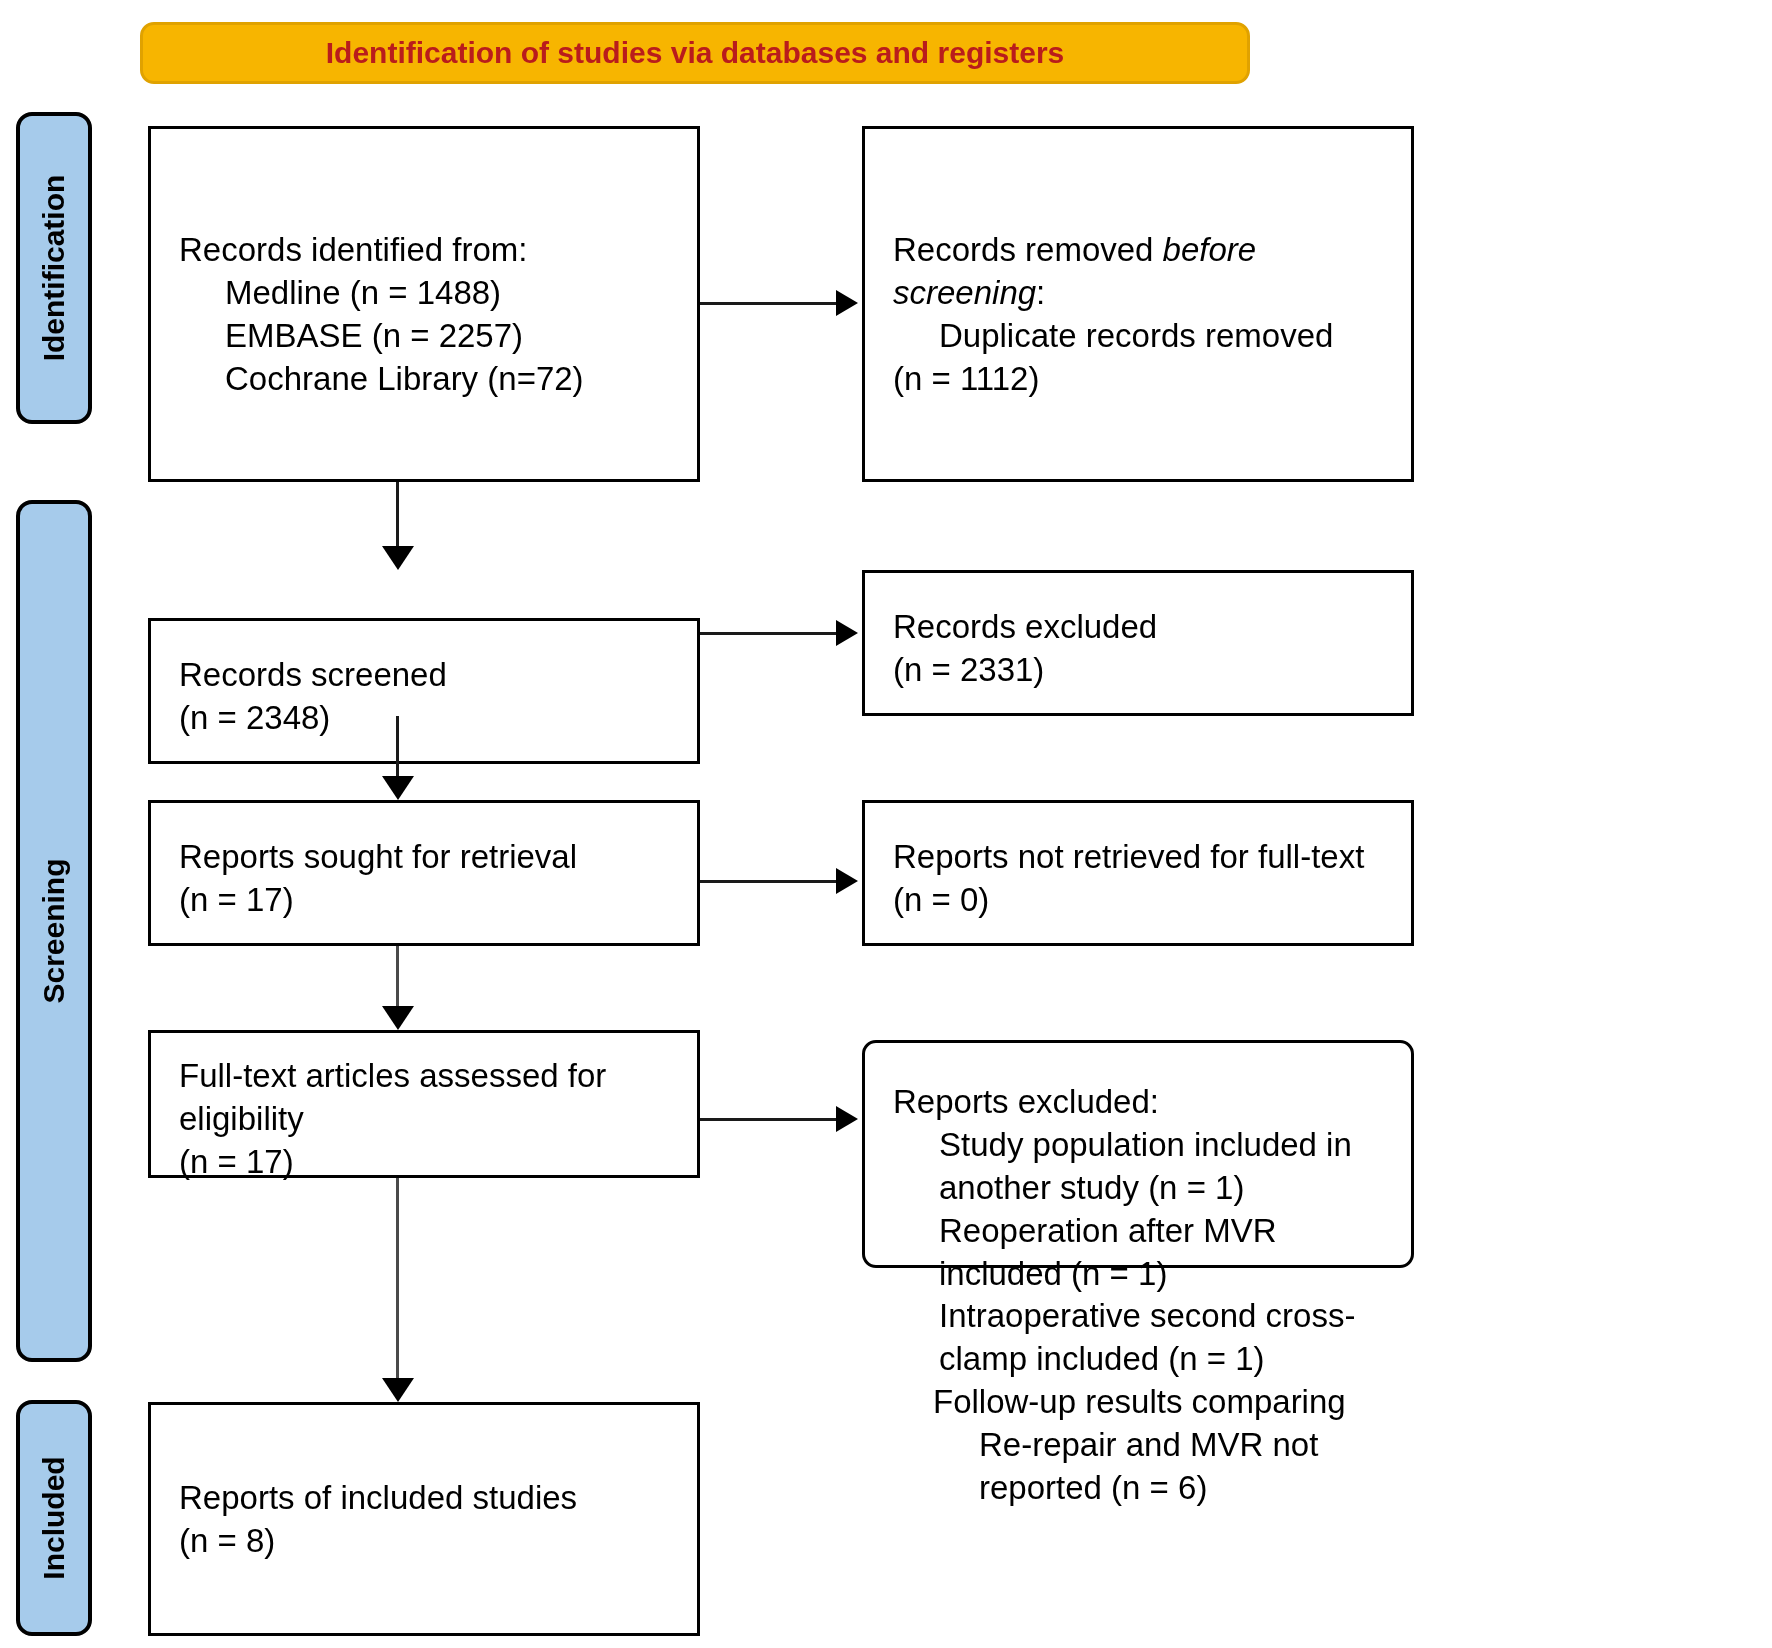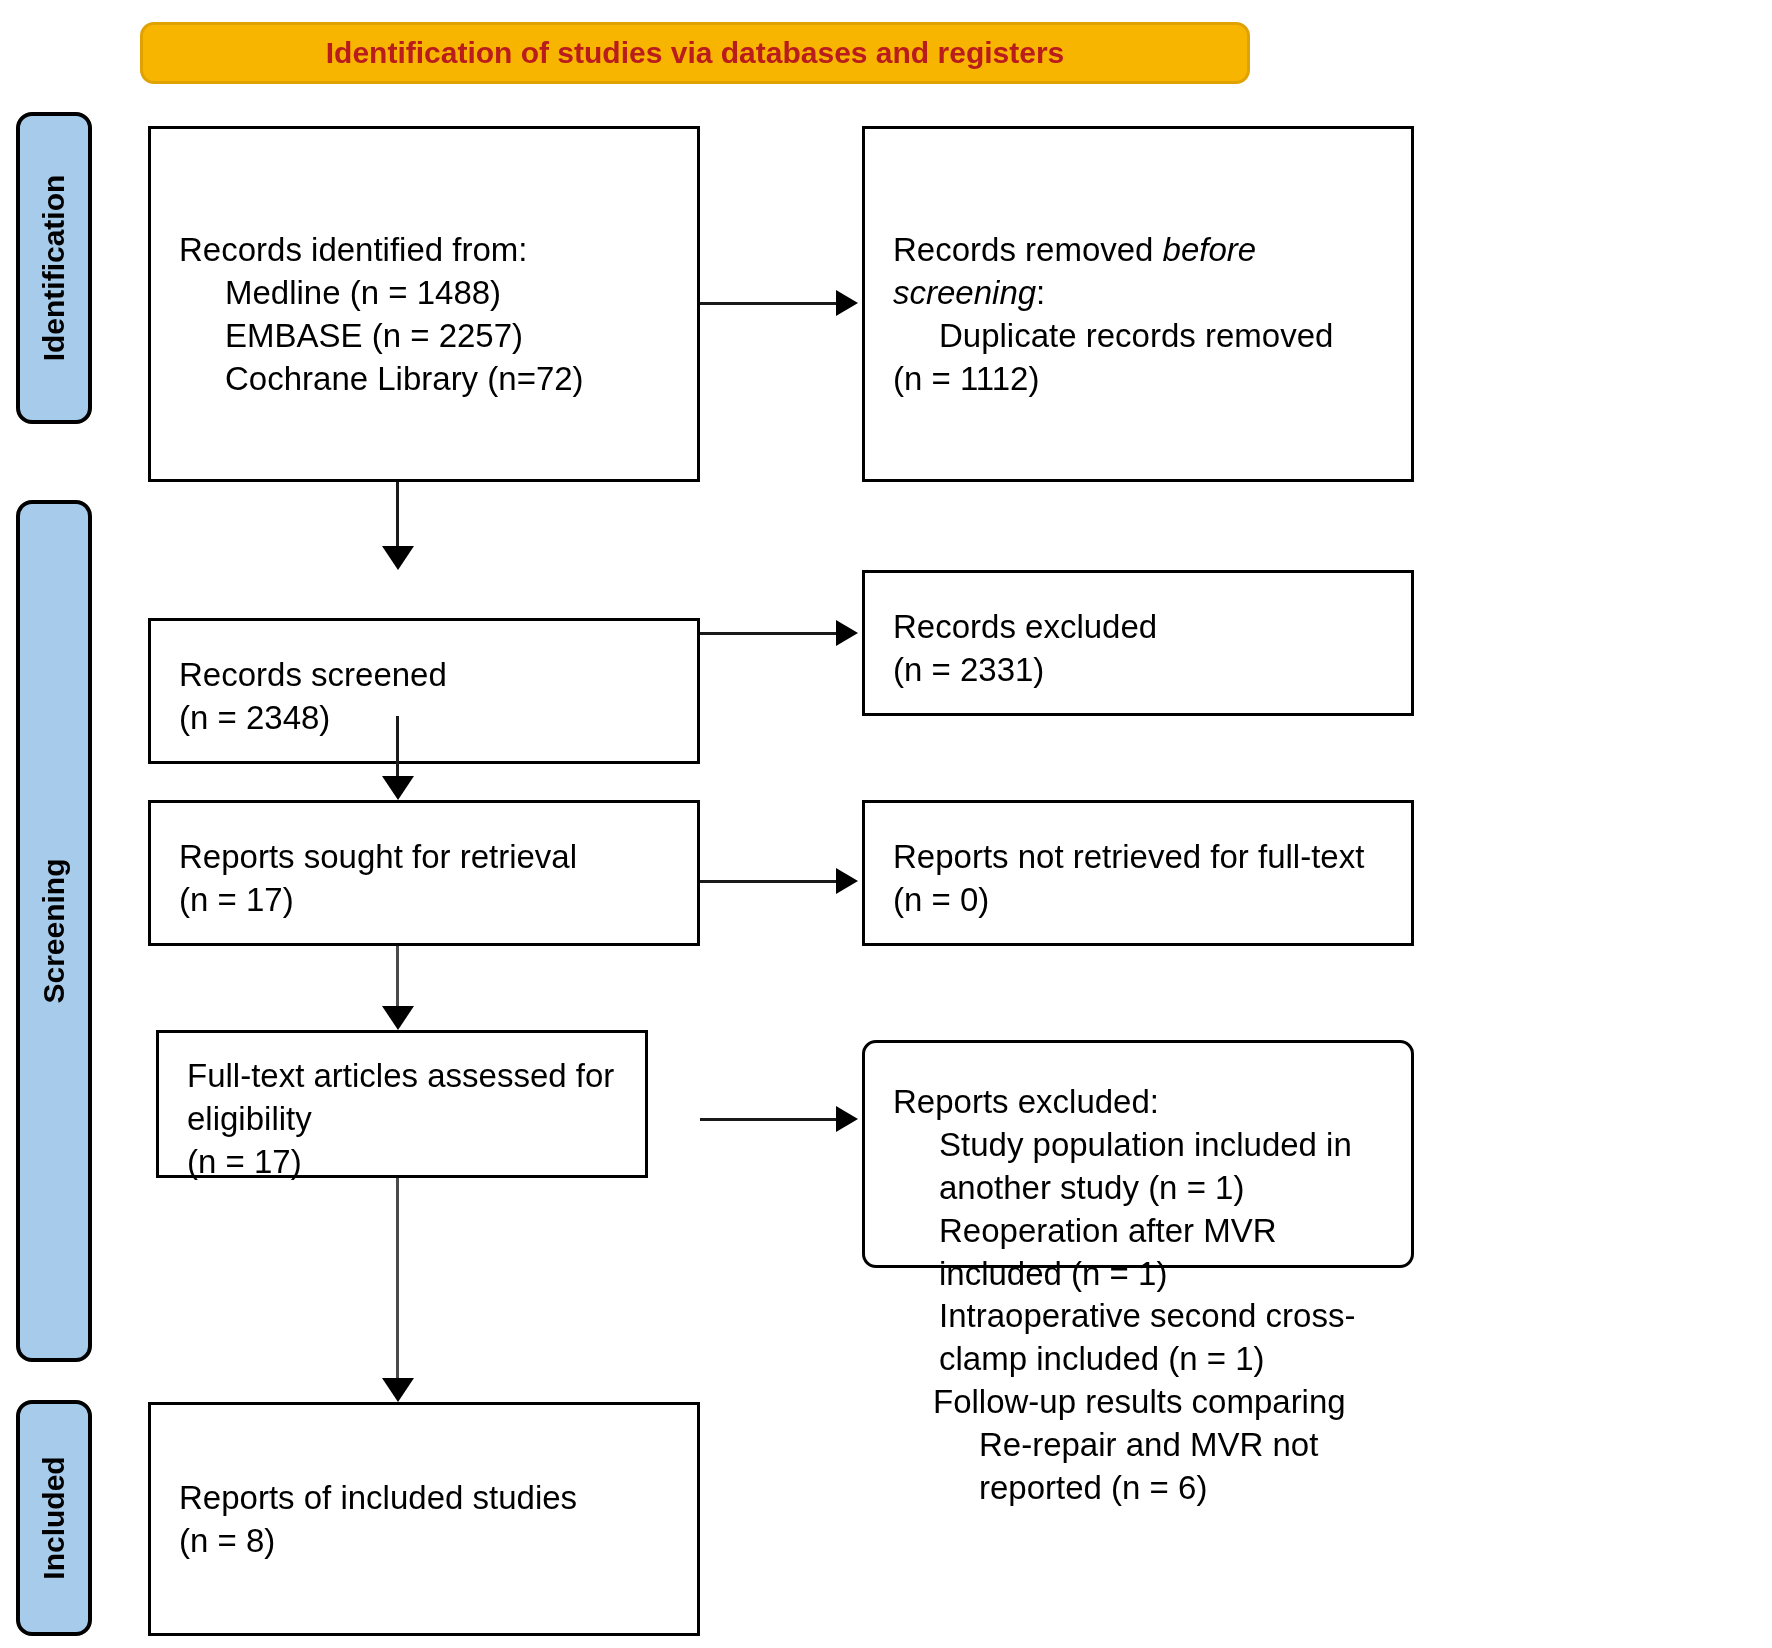--- a/index.html
+++ b/index.html
@@ -177,21 +177,21 @@
   <div class="box" style="left:862px; top:800px; width:552px; height:146px;">
     <div class="box-inner" style="top:33px;">
       <div class="line">Reports not retrieved for full-text</div>
       <div class="line">(n = 0)</div>
     </div>
   </div>
 
   <div class="vline" style="left:396px; top:946px; height:74px;"></div>
   <div class="arrow-down" style="left:382px; top:1006px;"></div>
 
-  <div class="box" style="left:148px; top:1030px; width:492px; height:148px;margin-left:8px;">
+  <div class="box" style="left:148px; top:1030px; width:552px; height:148px;">
     <div class="box-inner" style="top:22px;">
       <div class="line">Full-text articles assessed for</div>
       <div class="line">eligibility</div>
       <div class="line">(n = 17)</div>
     </div>
   </div>
 
   <div class="hline" style="left:700px; top:1118px; width:140px;"></div>
   <div class="arrow-right" style="left:836px; top:1106px;"></div>
 

